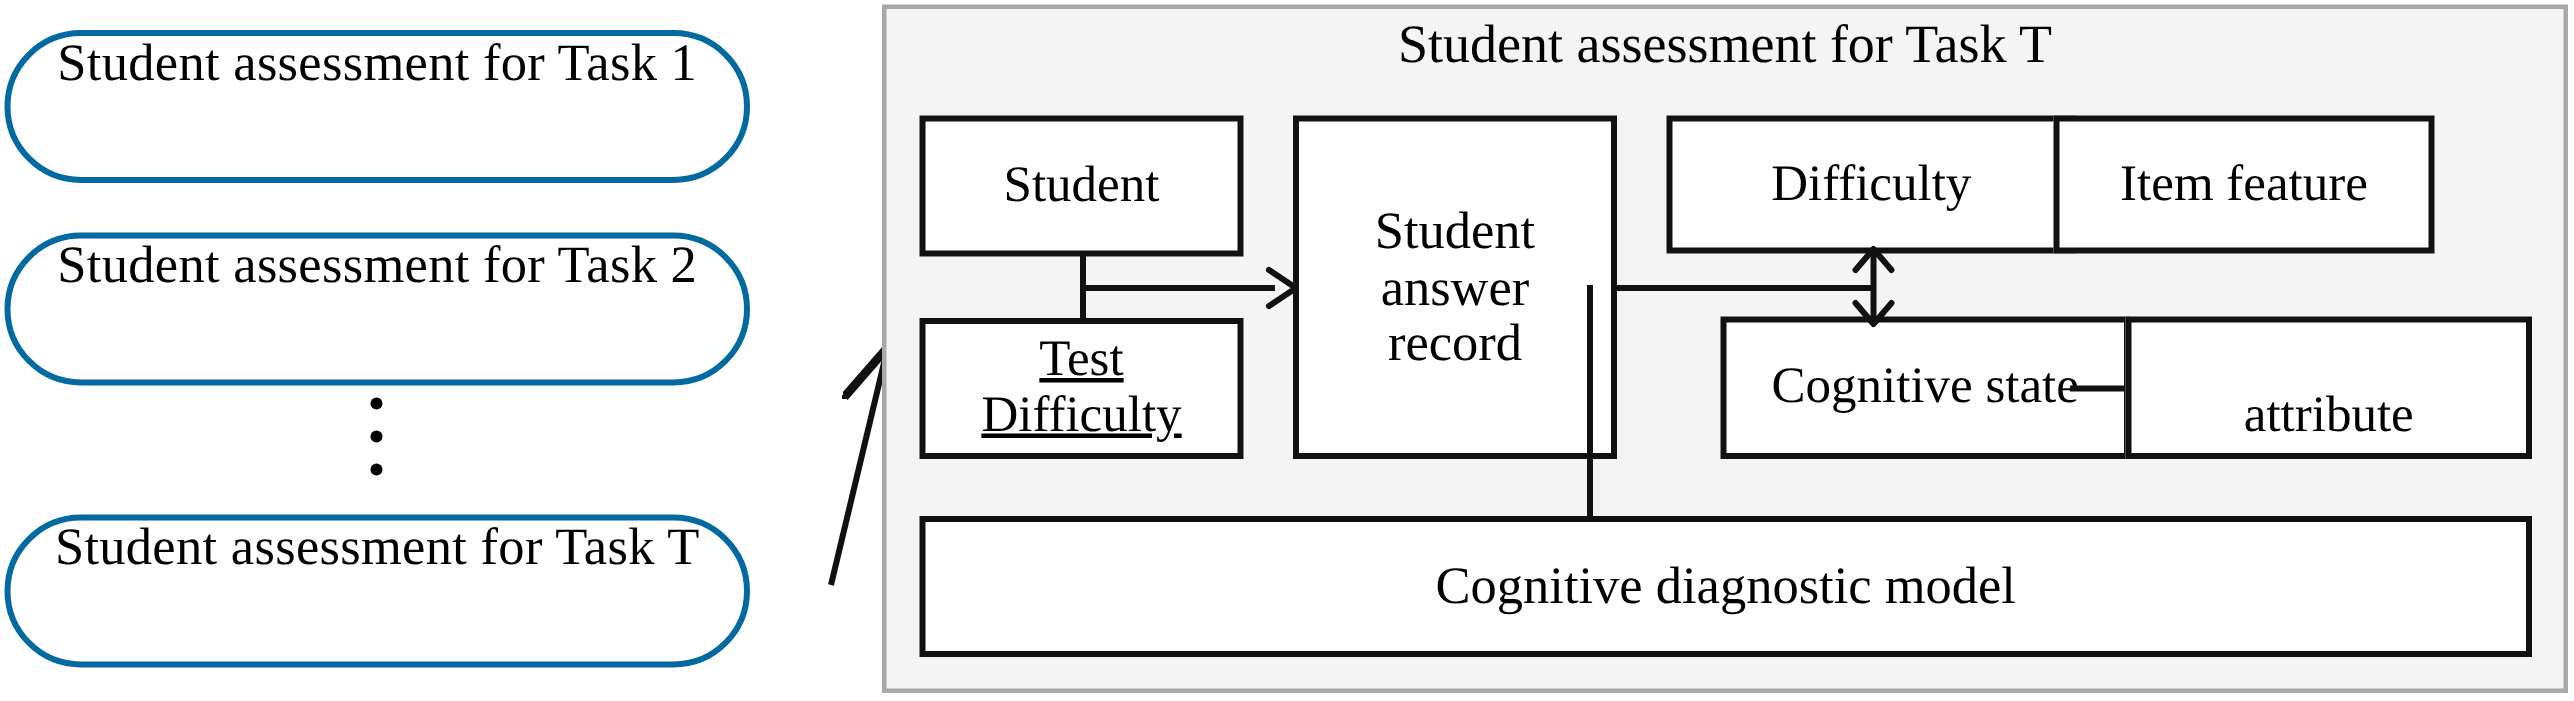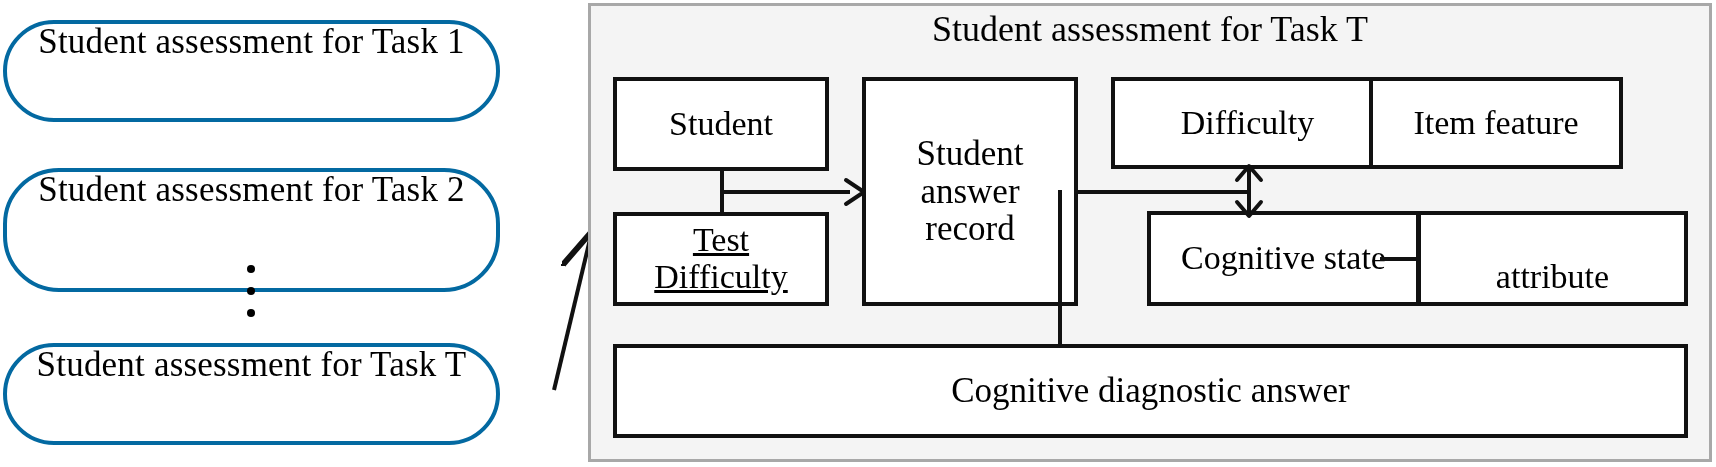--- a/index.html
+++ b/index.html
@@ -112,21 +112,21 @@
 </style>
 </head>
 <body>
 
 <div id="canvas">
 
   <div class="pill" style="left:3px; top:20px; width:497px; height:102px;">
     <span class="pill-label">Student assessment for Task 1</span>
   </div>
 
-  <div class="pill" style="left:3px; top:168px; width:497px; height:124px;">
+  <div class="pill" style="left:3px; top:155px; width:497px; height:102px;">
     <span class="pill-label">Student assessment for Task 2</span>
   </div>
 
   <div class="vdots" style="left:247px; top:265px;">
     <span></span>
     <span></span>
     <span></span>
   </div>
 
   <div class="pill" style="left:3px; top:343px; width:497px; height:102px;">
@@ -199,16 +199,16 @@
 
   <div class="hline" style="left:1380px; top:257px; width:40px;"></div>
   <div class="node" style="left:1417px; top:211px; width:271px; height:95px;">
     <span class="node-label">
       <br>
       <span>attribute</span>
     </span>
   </div>
 
   <div class="node" style="left:613px; top:344px; width:1075px; height:94px;">
-    <span class="node-label big">Cognitive diagnostic answer</span>
+    <span class="node-label big">Cognitive diagnostic model</span>
   </div>
 
 </div>
 
 </body></html>

